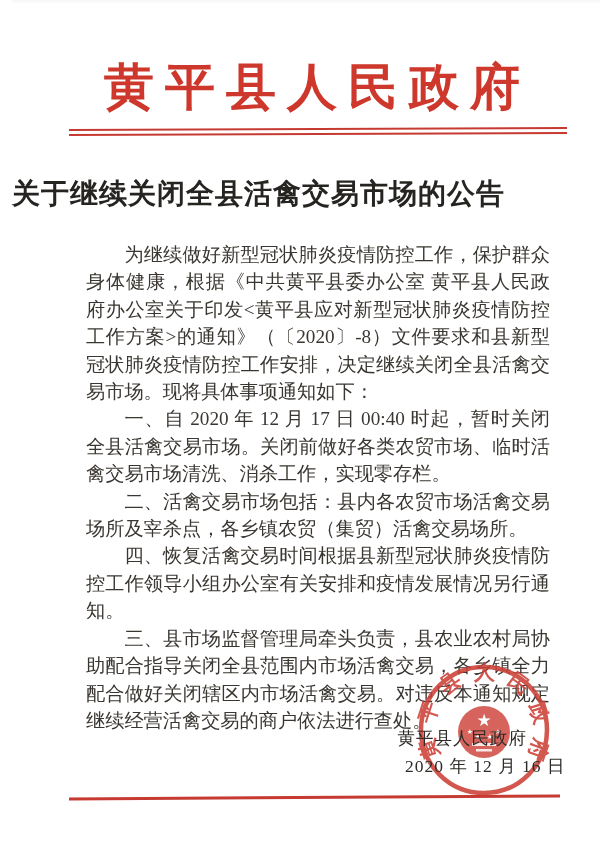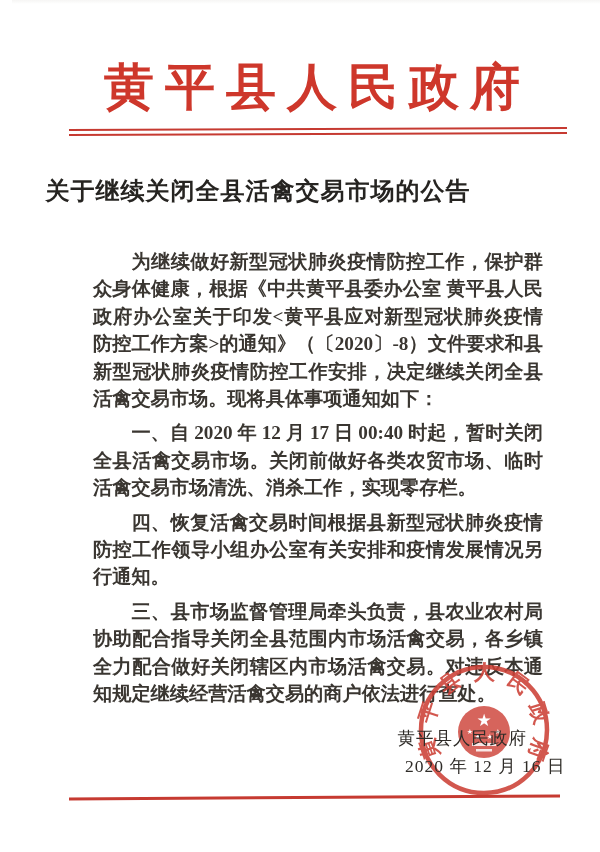--- a/index.html
+++ b/index.html
@@ -27,35 +27,34 @@
   }
   .double-rule{
     position:absolute;top:128px;left:57px;width:498px;height:3px;
     border-top:2px solid #c63a31;
     border-bottom:2px solid #c63a31;
     transform:rotate(-0.25deg);
   }
   .doc-title{
     position:absolute;top:175px;left:0;width:492px;
     text-align:center;
-    font-size:24px;font-weight:bold;
+    font-size:28px;font-weight:bold;
     color:#262421;
     letter-spacing:1px;
     white-space:nowrap;
   }
   .doc-body{
     position:absolute;top:241px;left:74px;width:464px;
     font-size:19.2px;line-height:27.4px;
     color:#3a3631;
     text-align:justify;
   }
   .doc-body p{
-    margin:7px;
+    margin:0;
     text-indent:2em;
-    font-weight:bold;
   }
   .seal{
     position:absolute;top:660px;left:402px;width:140px;height:140px;
   }
   .signature{
     position:absolute;top:726px;left:383px;width:132px;
     font-size:17.5px;color:#2f2c28;letter-spacing:1px;
     text-align:right;white-space:nowrap;
   }
   .doc-date{
@@ -76,20 +75,21 @@
 
   <div class="gov-header">黄平县人民政府</div>
 
   <div class="double-rule"></div>
 
   <div class="doc-title">关于继续关闭全县活禽交易市场的公告</div>
 
   <div class="doc-body">
     <p>为继续做好新型冠状肺炎疫情防控工作，保护群众身体健康，根据《中共黄平县委办公室 黄平县人民政府办公室关于印发&lt;黄平县应对新型冠状肺炎疫情防控工作方案&gt;的通知》（〔2020〕-8）文件要求和县新型冠状肺炎疫情防控工作安排，决定继续关闭全县活禽交易市场。现将具体事项通知如下：</p>
     <p>一、自 2020 年 12 月 17 日 00:40 时起，暂时关闭全县活禽交易市场。关闭前做好各类农贸市场、临时活禽交易市场清洗、消杀工作，实现零存栏。</p>
+    <p>二、活禽交易市场包括：县内各农贸市场活禽交易场所及宰杀点，各乡镇农贸（集贸）活禽交易场所。</p>
     <p>四、恢复活禽交易时间根据县新型冠状肺炎疫情防控工作领导小组办公室有关安排和疫情发展情况另行通知。</p>
     <p>三、县市场监督管理局牵头负责，县农业农村局协助配合指导关闭全县范围内市场活禽交易，各乡镇全力配合做好关闭辖区内市场活禽交易。对违反本通知规定继续经营活禽交易的商户依法进行查处。</p>
   </div>
 
   <div class="seal">
     <svg width="140" height="140" viewBox="0 0 140 140">
       <g opacity="0.88">
         <circle cx="70" cy="70" r="63" fill="none" stroke="#cc4036" stroke-width="4.5"></circle>
         <defs>
           <path id="sealArc" d="M 28.2,99.2 A 51,51 0 1 1 111.8,99.2" fill="none"></path>

